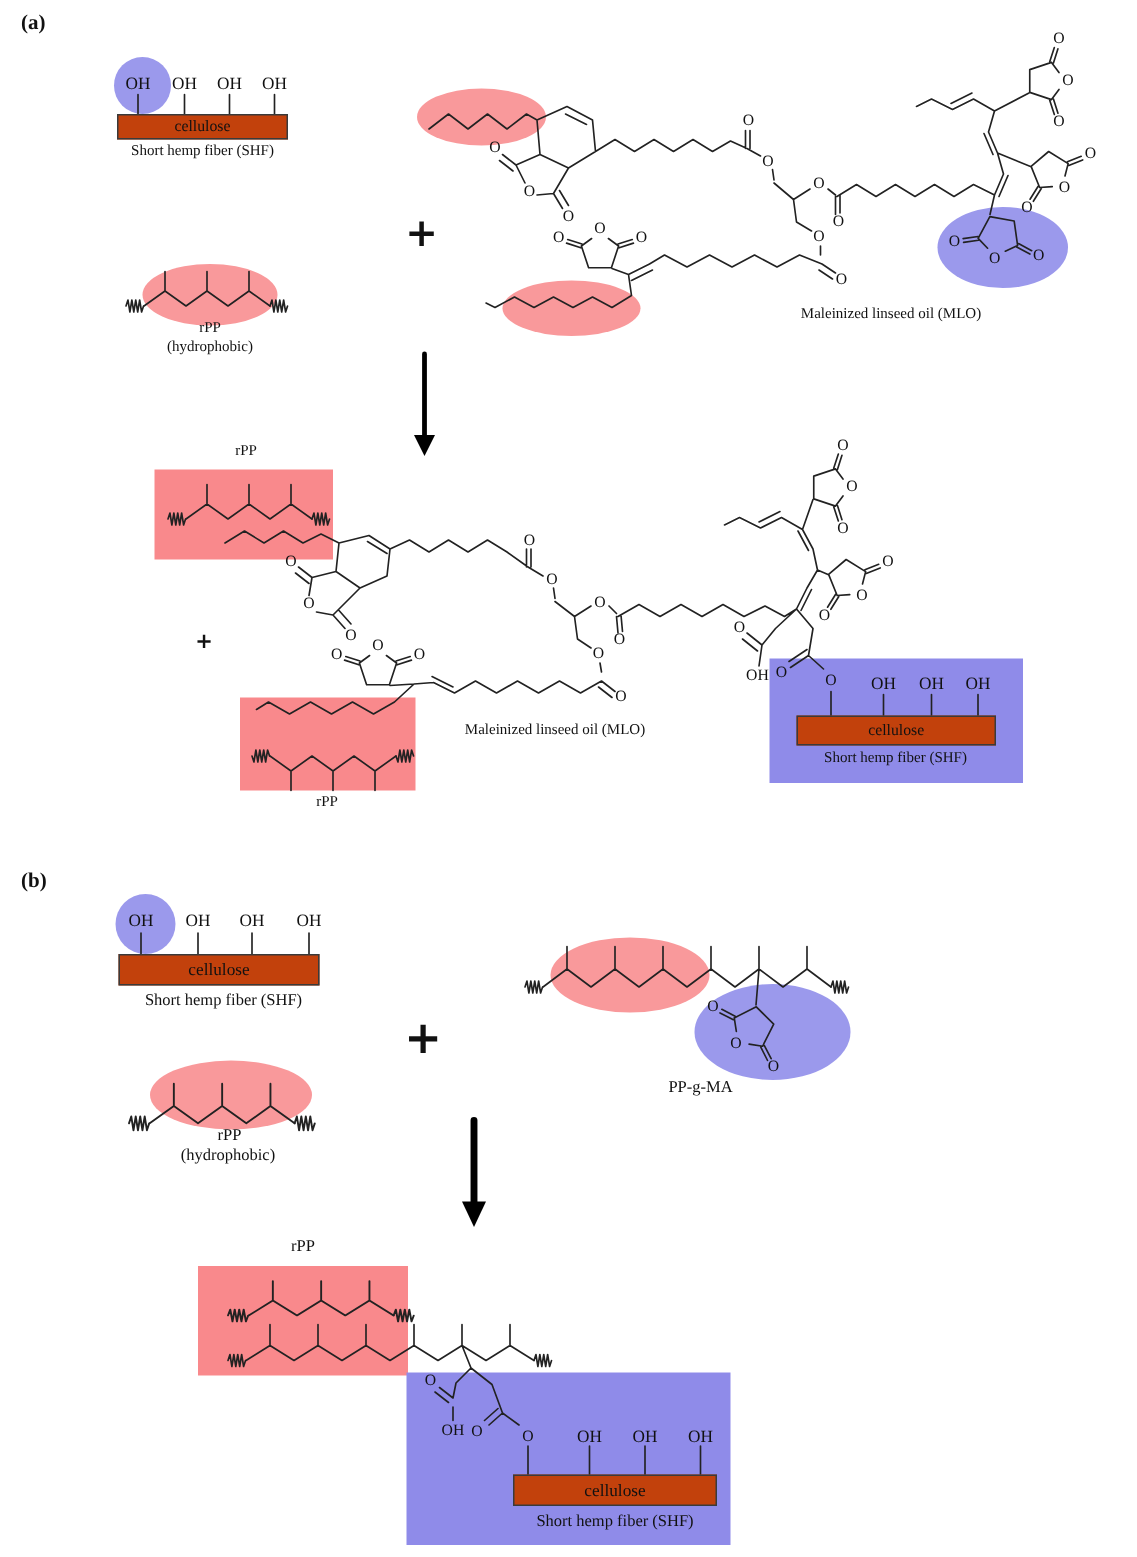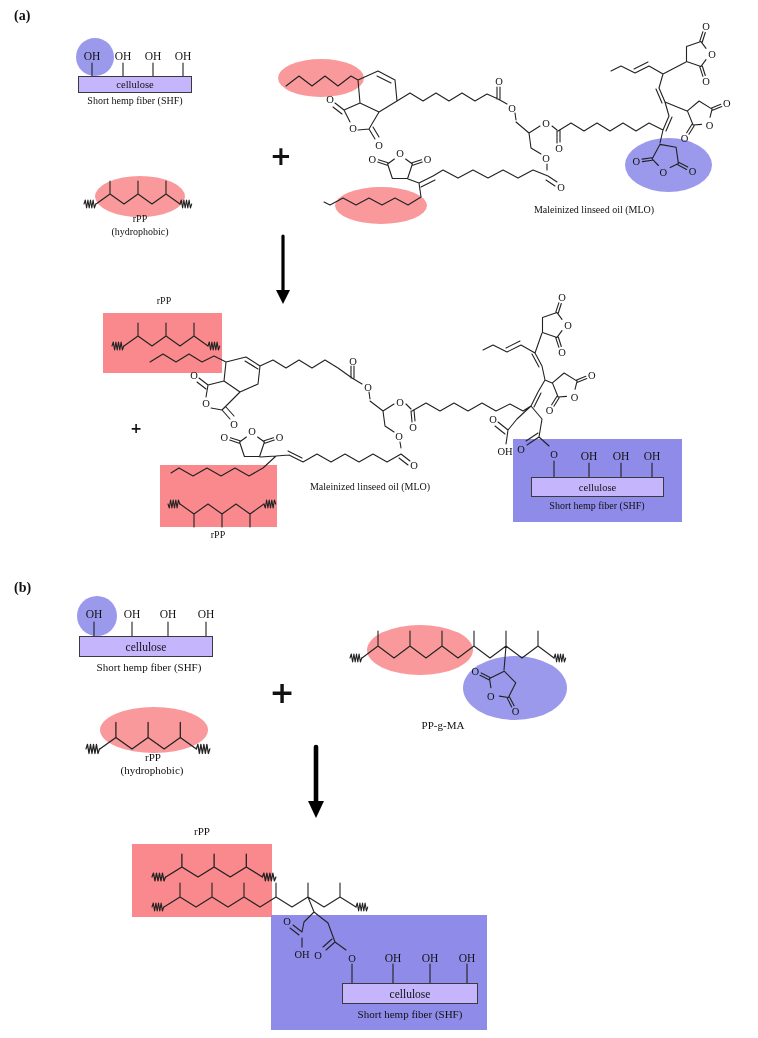--- a/index.html
+++ b/index.html
@@ -1,20 +1,20 @@
 <!DOCTYPE html>
 <html><head>
 <meta charset="utf-8">
 <style>
   html,body{margin:0;padding:0;background:#fff}
   #fig{position:relative;width:758px;height:1038px;background:#fff;overflow:hidden;
        font-family:"Liberation Serif",serif;color:#111}
   .hl{position:absolute;border-radius:50%}
   .rect{position:absolute}
-  .cel{position:absolute;background:#c4b5fd;border:1.2px solid #3a3a3a;box-sizing:border-box;
+  .cel{position:absolute;background:#c2410c;border:1.2px solid #3a3a3a;box-sizing:border-box;
        display:flex;align-items:center;justify-content:center;font-size:10.5px;z-index:3}
   .cap{position:absolute;transform:translateX(-50%);white-space:nowrap;font-size:10px;z-index:3}
   .lg{font-size:11px}
   .tag{position:absolute;font-size:14px;font-weight:bold;z-index:3}
   .plus{position:absolute;transform:translate(-50%,-50%);font-weight:bold;z-index:3;
         font-family:"DejaVu Sans",sans-serif;line-height:1}
   svg#art{position:absolute;left:0;top:0;z-index:2}
   svg#art path{stroke:#222;stroke-width:1.1;fill:none;stroke-linecap:round;stroke-linejoin:round}
   svg#art path.arr{stroke:#000}
   svg#art polygon{fill:#000;stroke:none}
@@ -255,21 +255,21 @@
     </div>
   <div class="cap" style="left:597px;top:500px">Short hemp fiber (SHF)</div>
 
   <div class="cel" style="left:79px;top:636px;width:134px;height:21px;font-size:11.5px">
       <span>cellulose</span>
     </div>
   <div class="cap lg" style="left:149px;top:661px">Short hemp fiber (SHF)</div>
   <div class="cap lg" style="left:153px;top:751px">rPP</div>
   <div class="cap lg" style="left:152px;top:764px">(hydrophobic)</div>
   <div class="plus" style="left:282px;top:693px;font-size:30px">+</div>
-  <div class="cap lg" style="left:443px;top:719px">PP-g-MA</div>
+  <div class="cap lg" style="left:467px;top:719px">PP-g-MA</div>
 
   <div class="cap lg" style="left:202px;top:825px">rPP</div>
   <div class="cel" style="left:342px;top:983px;width:136px;height:21px;font-size:11.5px">
       <span>cellulose</span>
     </div>
   <div class="cap lg" style="left:410px;top:1008px">Short hemp fiber (SHF)</div>
 
 </div>
 
 </body></html>

